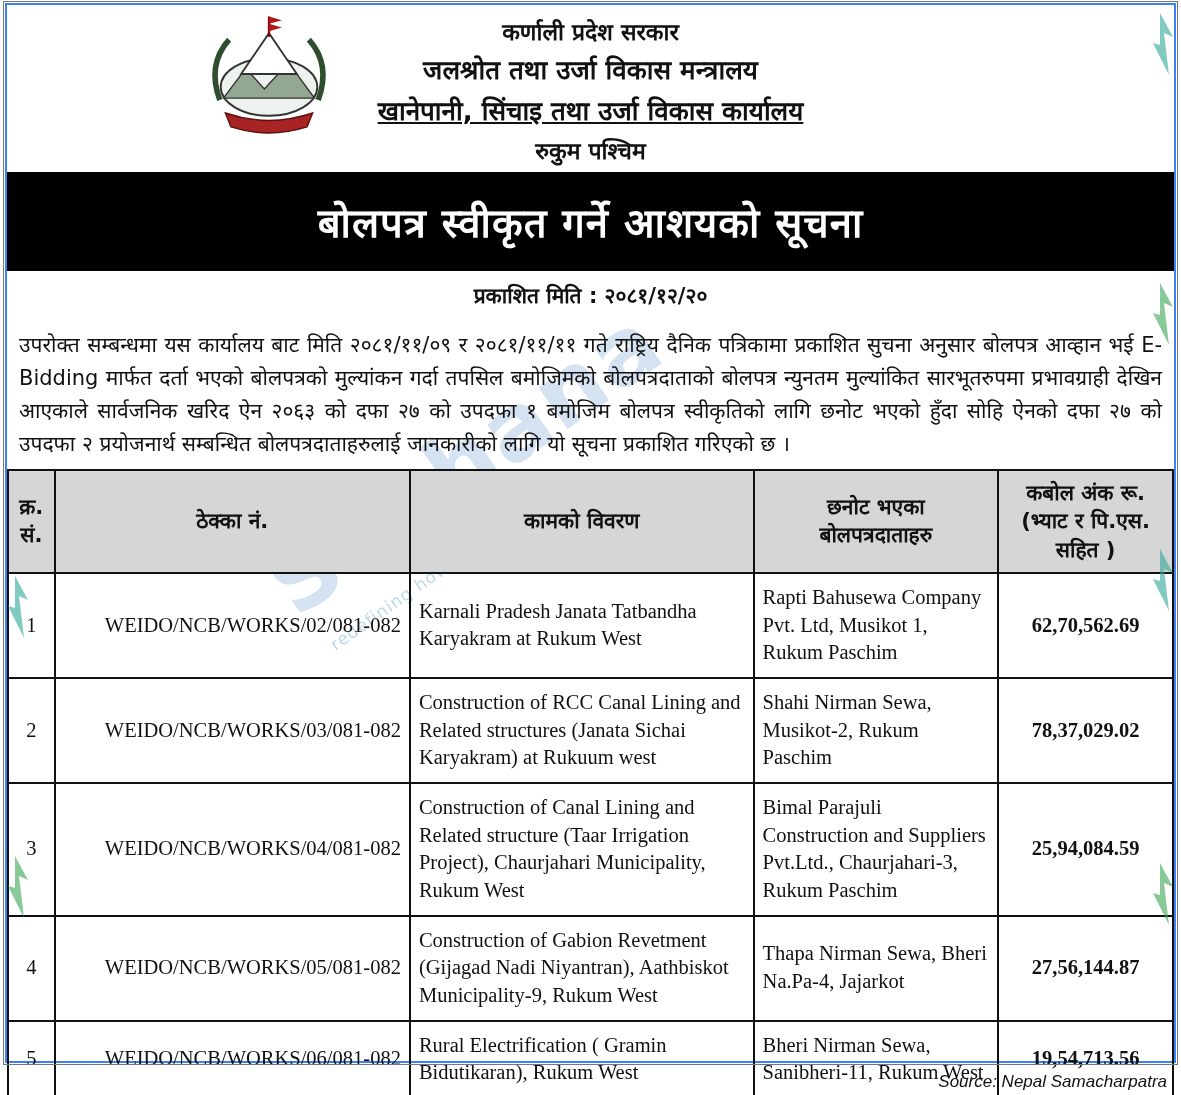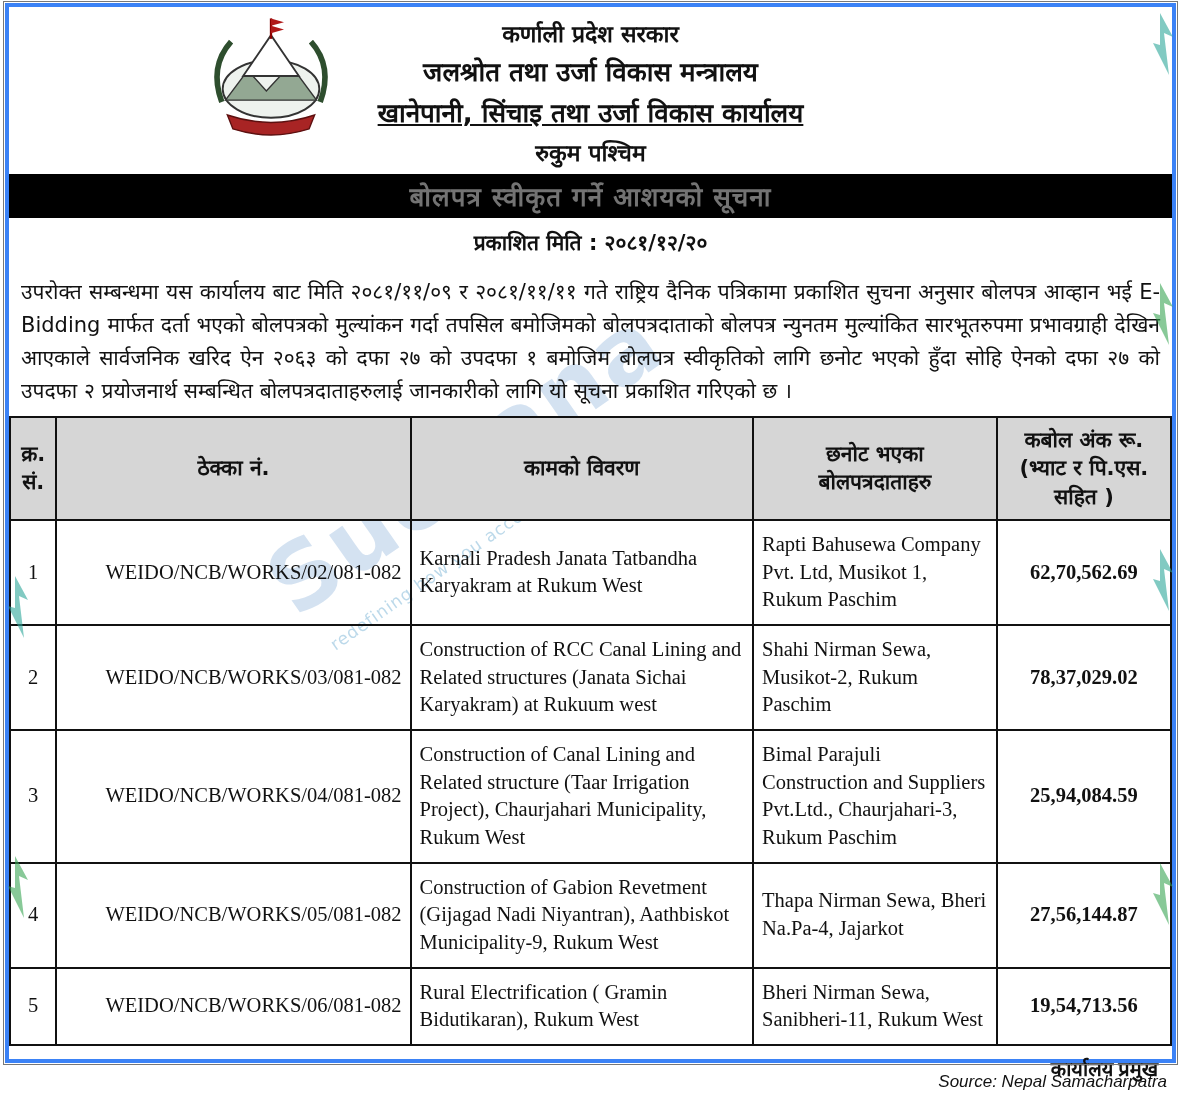--- a/index.html
+++ b/index.html
@@ -2,34 +2,34 @@
 <html><head>
 <meta charset="utf-8">
 <style>
   html,body{margin:0;padding:0;background:#ffffff;}
   .page{
     position:relative;width:1181px;height:1095px;background:#fff;
     font-family:"DejaVu Sans","Liberation Sans",sans-serif;color:#111;
     overflow:hidden;padding:3px 5px 0 5px;box-sizing:border-box;
   }
   .doc{
-    position:relative;z-index:1;border:4px solid #3b82f6;outline:1px solid #777;outline-offset:1px;
+    position:relative;z-index:1;border:2px solid #3b82f6;outline:1px solid #777;outline-offset:1px;
     height:1060px;padding:4px 10px 0 10px;box-sizing:border-box;background:transparent;
   }
   
   .header{position:relative;text-align:center;padding-top:4px;min-height:132px;}
   .emblem{position:absolute;left:178px;top:0px;width:148px;height:130px;}
   .h1{font-size:23px;font-weight:bold;margin:2px 0 4px;}
   .h2{font-size:26px;font-weight:bold;margin:3px 0;}
   .h3{font-size:26px;font-weight:bold;margin:5px 0;text-decoration:underline;}
   .h4{font-size:23px;font-weight:bold;margin:6px 0 0;}
   
   .banner{
-    background:#000;color:#737373;text-align:center;font-size:26px;font-weight:bold;
-    padding:4px 0;margin:6px -10px 0 -10px;letter-spacing:1px;
+    background:#000;color:#ffffff;text-align:center;font-size:40px;font-weight:bold;
+    padding:22px 0;margin:6px -10px 0 -10px;letter-spacing:1px;
   }
   .pub-date{text-align:center;font-weight:bold;font-size:21px;margin:10px 0 20px;}
   .body-text{font-size:21px;line-height:1.57;text-align:justify;margin:4px 2px 8px;}
   
   .table-wrap{margin:6px -10px 0 -10px;}
   table{width:100%;border-collapse:collapse;table-layout:fixed;}
   th,td{border:2px solid #111;vertical-align:middle;}
   th{
     background:#d6d6d6;font-weight:bold;font-size:21px;text-align:center;
     white-space:pre-line;padding:8px 4px;line-height:1.35;height:78px;

